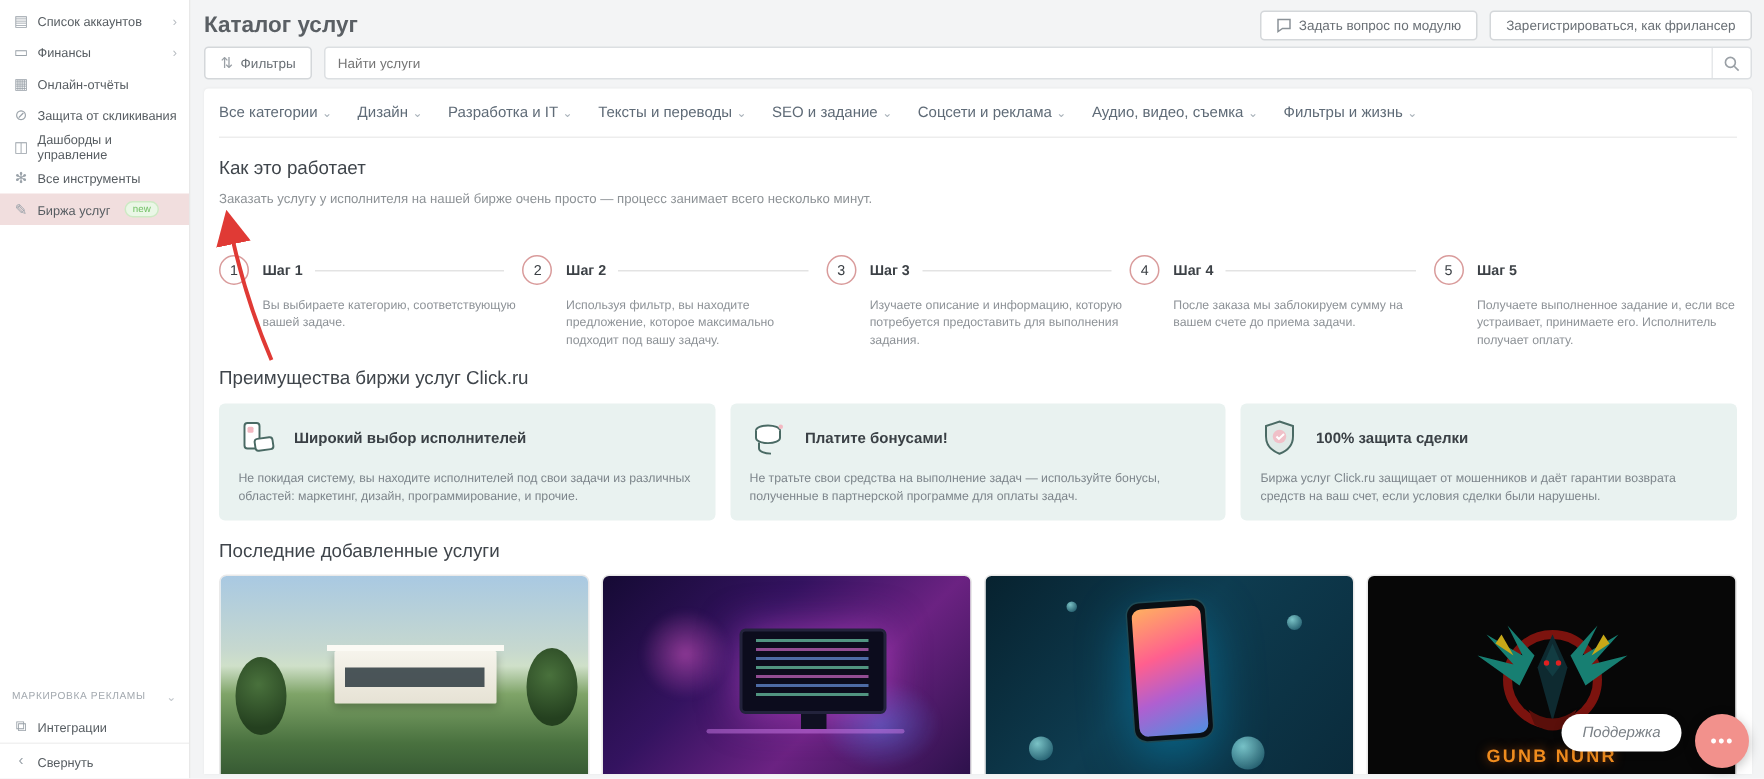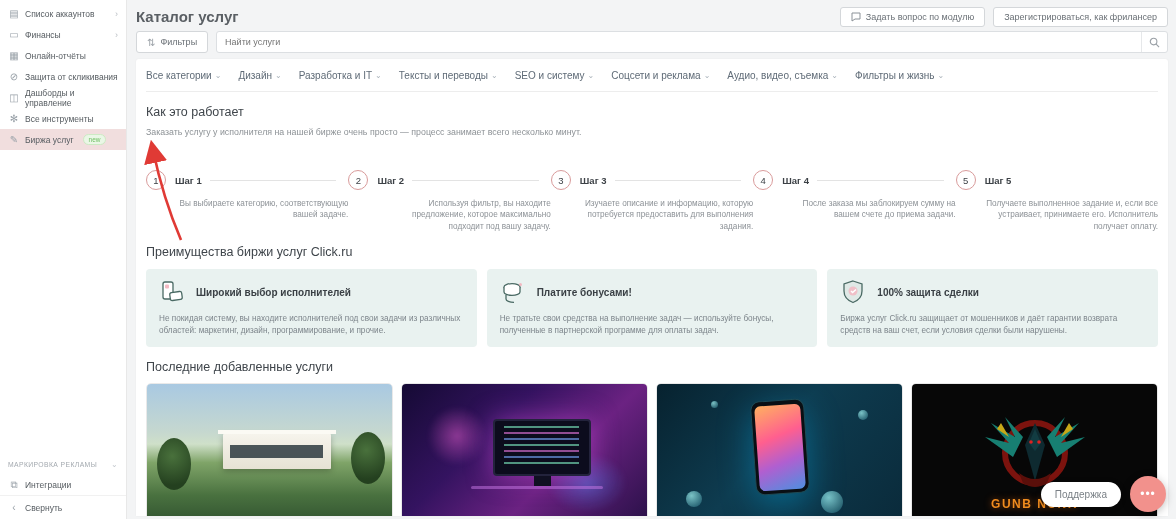--- a/index.html
+++ b/index.html
@@ -59,21 +59,21 @@
 
   .steps { display:flex; margin-top:11px; }
   .step { flex:1; min-width:0; }
   .step-head { display:flex; align-items:center;margin-top:22px; }
   .step-num { width:20px; height:20px; border:1px solid #d99b9b; border-radius:50%; color:#3c4146;
     font-size:9.5px; display:flex; align-items:center; justify-content:center; flex:none; }
   .step-label { font-size:9.5px; color:#3c4146; font-weight:bold; white-space:nowrap; margin-left:9px; }
   .step-line { flex:1; height:1px; background:#e3e3e3; margin-left:8px; margin-right:12px; }
   .step:last-child .step-line { display:none; }
   .step-desc { margin-left:29px; margin-top:8px; font-size:8.2px; color:#8d9297;
-    line-height:1.4; max-width:176px;text-align:right; }
+    line-height:1.4; max-width:176px; }
 
   .benefits-row { display:flex; gap:10px; margin-top:10px; }
   .benefit { flex:1; background:#e9f2f0; border-radius:4px; padding:10px 13px; }
   .benefit-head { display:flex; align-items:center; gap:11px;text-align:center; }
   .benefit-title { font-size:10px; font-weight:bold; color:#3a4045; }
   .benefit-desc { font-size:8.2px; color:#7d858b; margin-top:8px; line-height:1.45; }
 
   .cards-row { display:flex; gap:8px; margin-top:9px; }
   .card { flex:1; min-width:0; background:#fff; border:1px solid #e9e9e9; border-radius:5px;
     overflow:hidden; cursor:pointer; }
@@ -129,22 +129,22 @@
   .b4 { left:22%; top:12%; width:7px; height:7px; }
 
   .img-logo { background:#070707; display:flex; flex-direction:column; align-items:center;
     justify-content:flex-end; }
   .logo-text { color:#f08c1e; font-weight:bold; font-size:12px; letter-spacing:1.5px;
     text-shadow:0 0 7px rgba(240,110,20,.6); margin-bottom:16px;
     font-family:Liberation Sans, sans-serif; }
   .img-logo .dot { background:rgba(160,160,160,.8); }
 
   
-  .support { position:absolute; right:10px; bottom:7px; display:flex; align-items:center;
-    gap:9px; z-index:50; }
+  .support { position:absolute; right:10px; bottom:7px; display:flex; align-items:flex-start;
+    gap:9px; z-index:50;font-style:italic; }
   .support-pill { background:#fff; border-radius:16px; box-shadow:0 1px 6px rgba(0,0,0,.18);
     padding:7px 14px; font-size:10px; color:#7a8086; cursor:pointer; }
   .support-fab { width:36px; height:36px; border-radius:50%; background:#f2918c; color:#fff;
     display:flex; align-items:center; justify-content:center; font-size:12px; letter-spacing:1px;
     box-shadow:0 2px 8px rgba(0,0,0,.25); cursor:pointer; }
 </style>
 </head>
 <body>
 
 <div id="app">
@@ -253,21 +253,21 @@
           </div>
         <div class="cat">
           <span>Разработка и IT</span>
           <span class="chev">⌄</span>
           </div>
         <div class="cat">
           <span>Тексты и переводы</span>
           <span class="chev">⌄</span>
           </div>
         <div class="cat">
-          <span>SEO и систему</span>
+          <span>SEO и задание</span>
           <span class="chev">⌄</span>
           </div>
         <div class="cat">
           <span>Соцсети и реклама</span>
           <span class="chev">⌄</span>
           </div>
         <div class="cat">
           <span>Аудио, видео, съемка</span>
           <span class="chev">⌄</span>
           </div>

